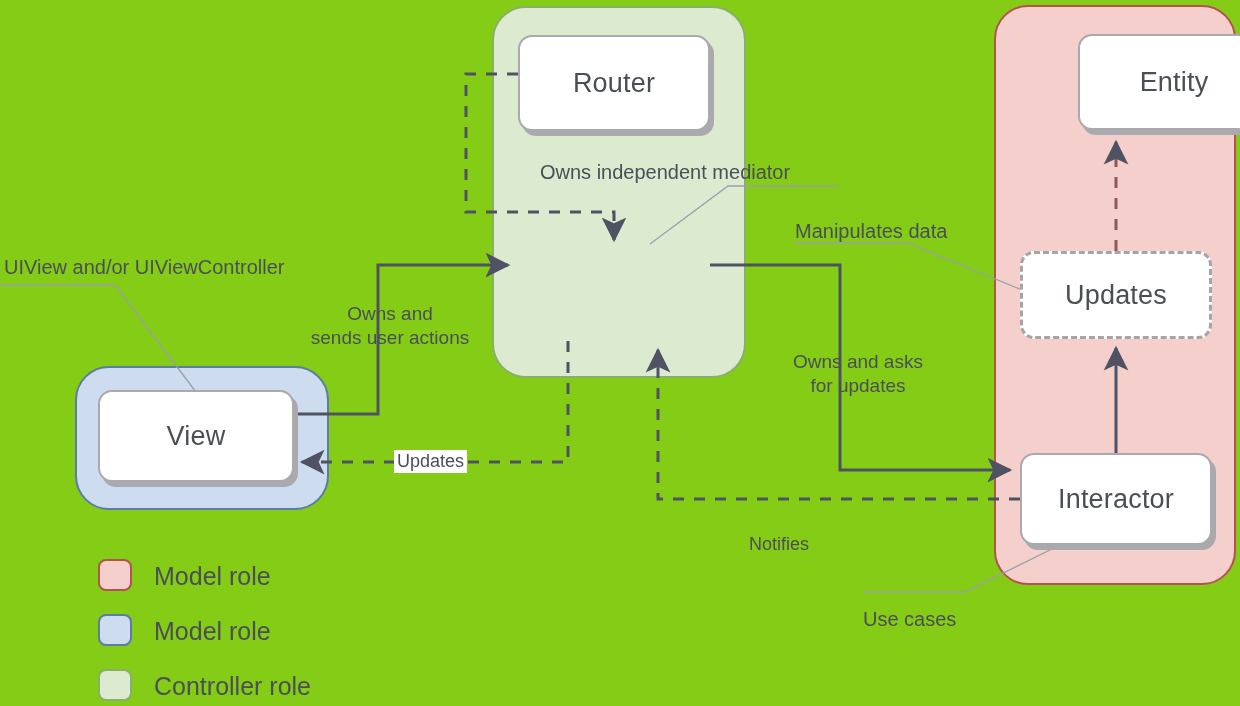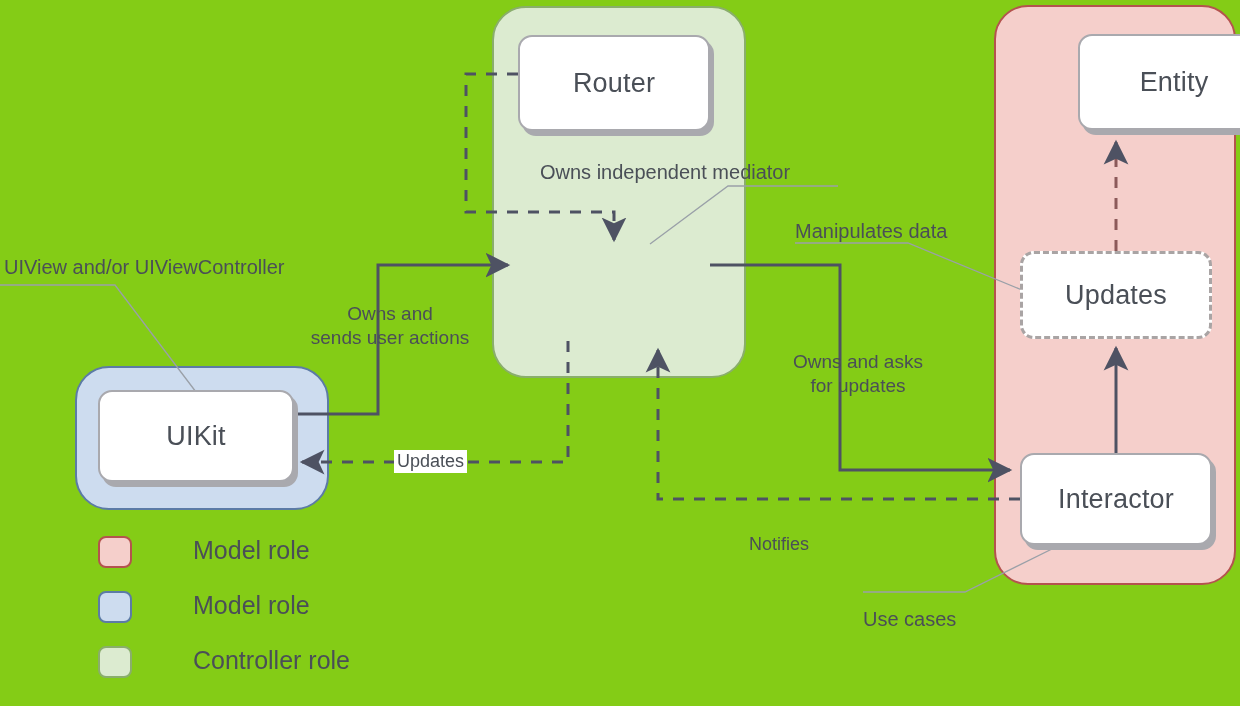--- a/index.html
+++ b/index.html
@@ -95,23 +95,22 @@
   .lbl-usecases     { left: 863px; top: 566px; font-size: 20px; margin-top: 41px; }
 
   
   .legend {
     position: absolute;
     left: 98px;
     top: 536px;
   }
   .legend-row {
     display: flex;
-    align-items: flex-start;
+    align-items: flex-end;
     height: 55px;
-    gap: 39px;
   }
   .legend-swatch {
     width: 34px;
     height: 32px;
     border-radius: 8px;
     box-sizing: border-box;
     margin-right: 22px;
   }
   .sw-model      { background: #f5cfcb; border: 2px solid #b4534e; }
   .sw-view       { background: #cddcef; border: 2px solid #5c7ba6; }
@@ -165,21 +164,21 @@
 
     <path d="M 863 592 L 965 592 L 1060 545" fill="none" stroke="#9aa0a8" stroke-width="1.3"></path>
   </svg>
 
   <div class="node node-router">
     <span>Router</span>
   </div>
 
 
   <div class="node node-view">
-    <span>UIKit</span>
+    <span>View</span>
   </div>
 
   <div class="node node-entity">
     <span>Entity</span>
   </div>
 
   <div class="node node-dashed node-service">
     <span>Updates</span>
   </div>
 

